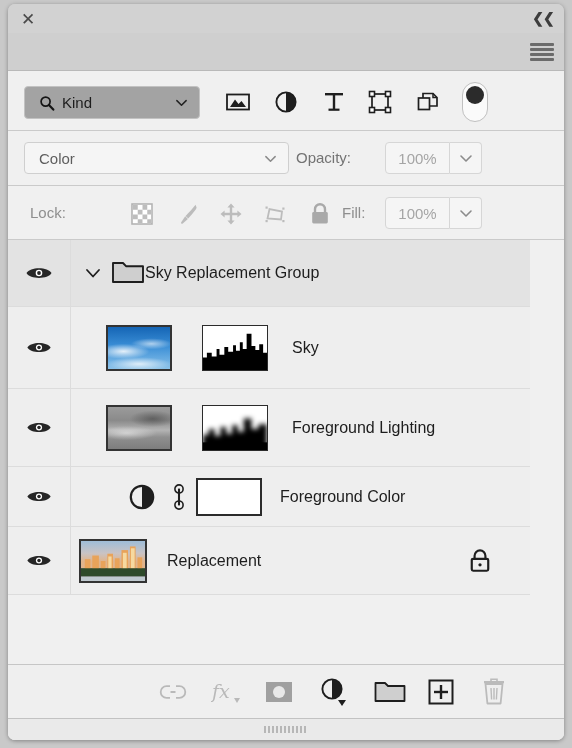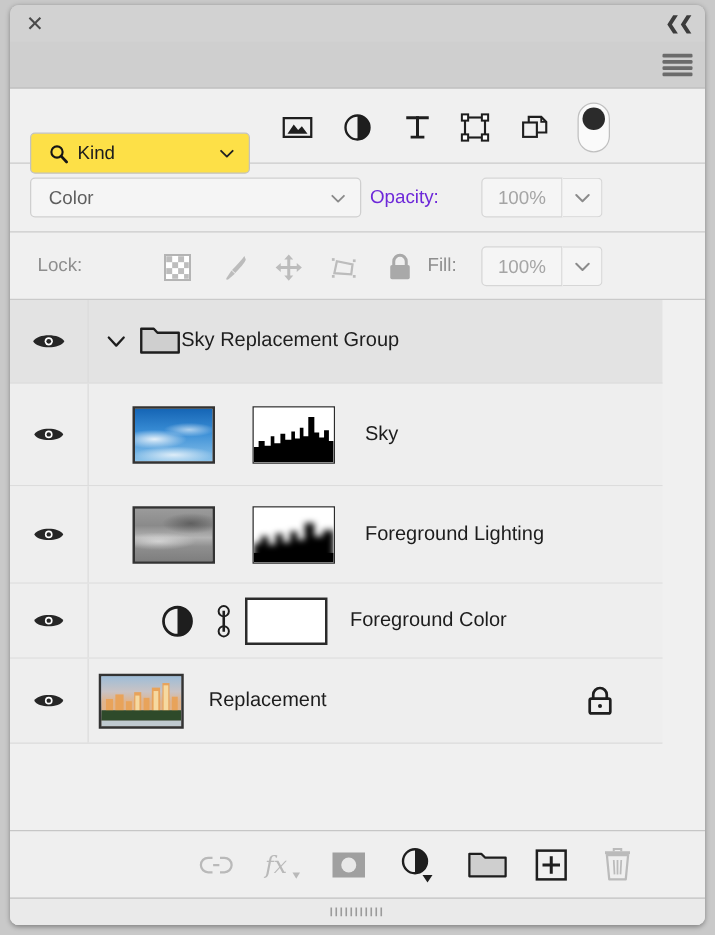--- a/index.html
+++ b/index.html
@@ -64,22 +64,22 @@
     position:absolute; left:0; top:67px; width:556px; height:669px;
     background:#f0f0f0;
   }
 
   
   #filter-row {
     position:relative; height:60px; border-bottom:1px solid #cacaca;
   }
   #kind-select {
     position:absolute; left:16px; top:15px; width:176px; height:33px;
-    background:#fde047; border:1px solid #c2c2c2; border-radius:4px;
-    display:flex; align-items:center; cursor:pointer;margin-top:20px;
+    background:#a3a3a3; border:1px solid #c2c2c2; border-radius:4px;
+    display:flex; align-items:center; cursor:pointer;
   }
   #kind-select .mag {
     margin-left:14px; margin-right:7px; width:16px;height:16px;
     display:block;
   }
   #kind-label { font-size:15px; color:#1d1d1d; }
   #kind-caret {
     position:absolute; right:11px; top:9px;
     width:13px;height:13px;
   }
@@ -108,21 +108,21 @@
     position:relative; height:55px; border-bottom:1px solid #cacaca;
   }
   #blend-select {
     position:absolute; left:16px; top:11px; width:265px; height:32px;
     background:#f5f5f5; border:1px solid #cfcfcf; border-radius:4px;
     display:flex; align-items:center; cursor:pointer;
   }
   #blend-label { margin-left:14px; font-size:15px; color:#5e5e5e; }
   #blend-caret { position:absolute; right:11px; top:9px; width:13px;height:13px;}
   #opacity-label {
-    position:absolute; left:288px; top:18px; font-size:15px; color:#6d28d9;
+    position:absolute; left:288px; top:18px; font-size:15px; color:#737373;
   }
   #opacity-field {
     position:absolute; left:377px; top:11px; width:65px; height:32px;
     background:#f5f5f5; border:1px solid #d6d6d6; border-radius:4px 0 0 4px;
     display:flex; align-items:center; justify-content:center;
     font-size:15px; color:#a5a5a5; cursor:text;
   }
   #opacity-stepper {
     position:absolute; left:442px; top:11px; width:32px; height:32px;
     background:#f5f5f5; border:1px solid #d6d6d6; border-left:none;

